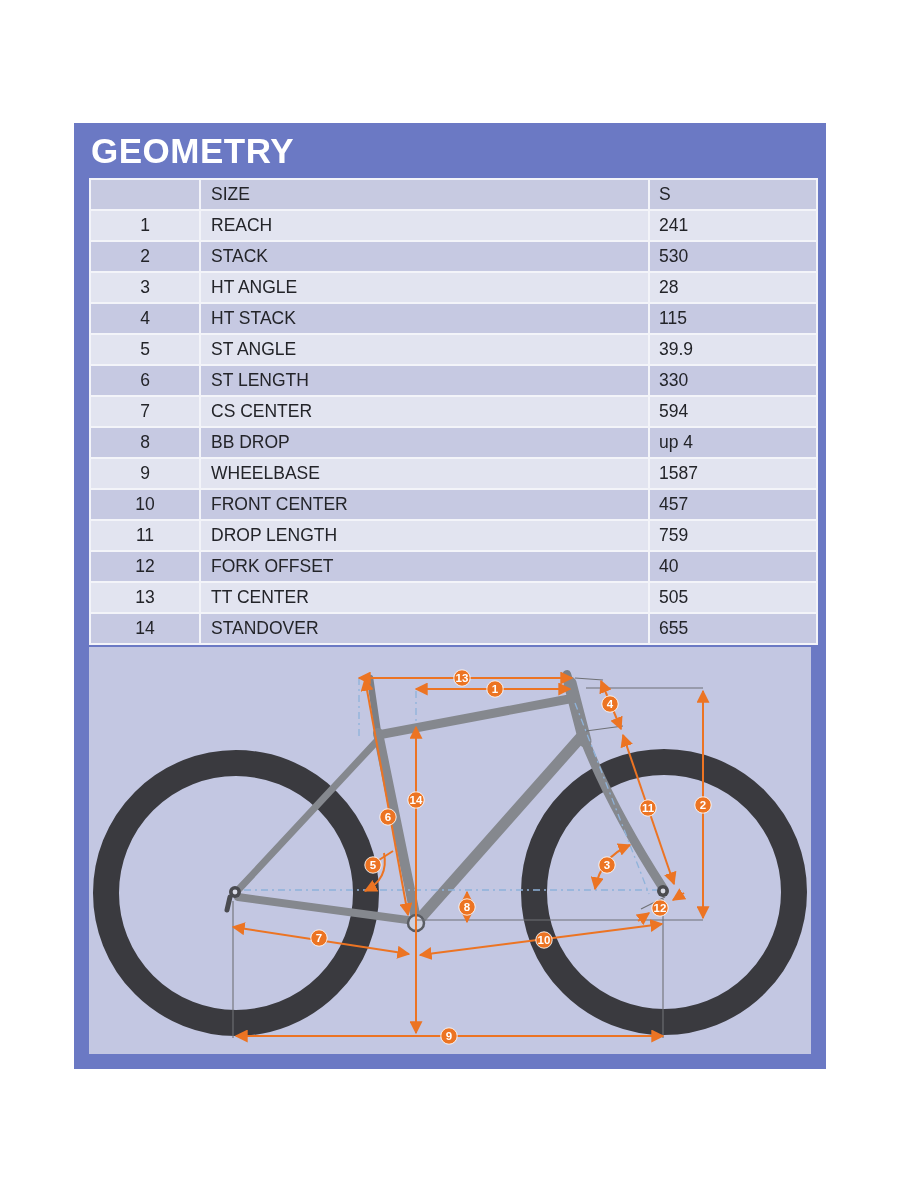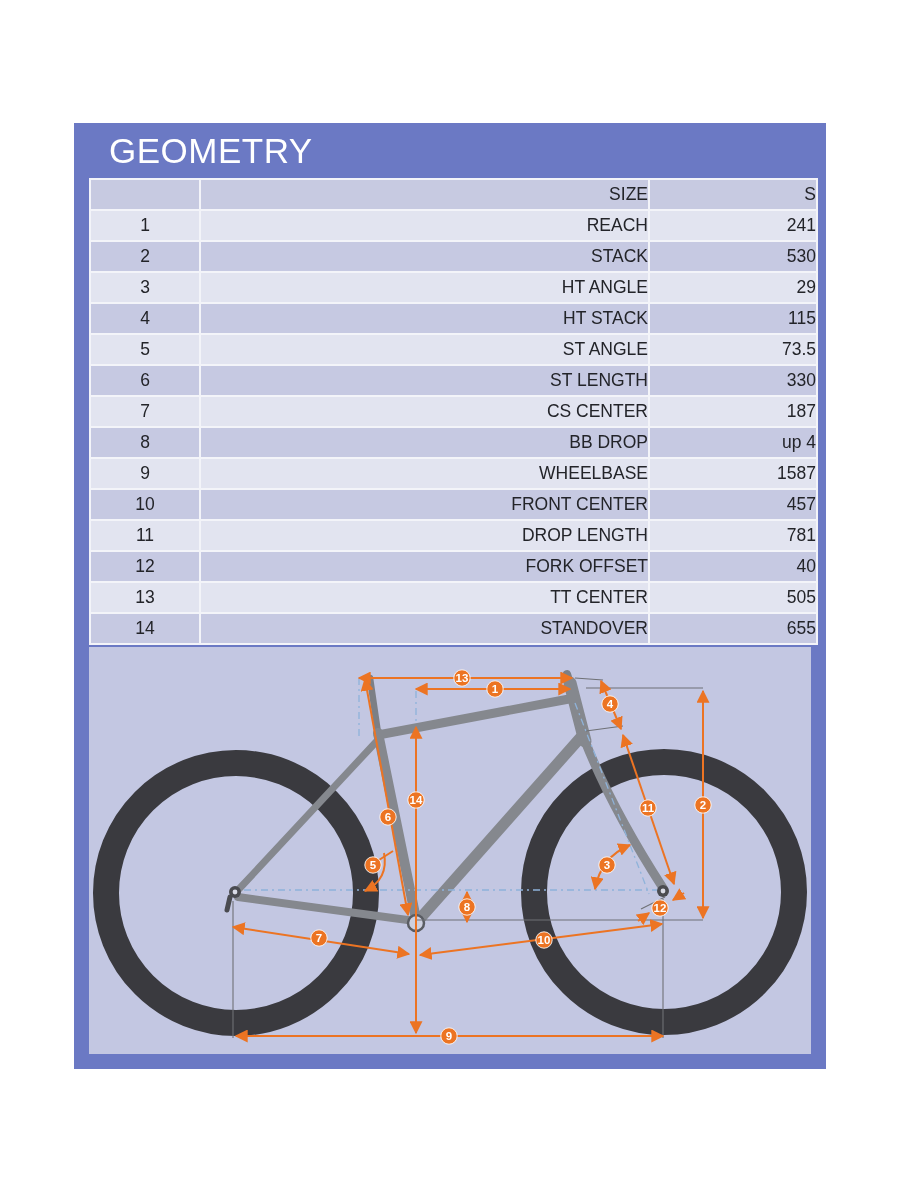--- a/index.html
+++ b/index.html
@@ -14,44 +14,44 @@
     position:absolute;
     left:74px;top:123px;
     width:752px;
     background:var(--panel-blue,#6b79c4);
     padding-bottom:15px;
     box-sizing:border-box;
   }
   .panel-title{
     height:55px;
     line-height:56px;
-    padding-left:35px;
+    padding-left:17px;
     font-size:35px;
     letter-spacing:0.5px;
     color:var(--title-white,#ffffff);
-    font-weight:400;
+    font-weight:700;
     border-radius:19px;
   }
   .geo-table{
     margin:0 15px;
     width:722px;
     border-collapse:separate;
     border-spacing:0;
     table-layout:fixed;
     border:2px solid var(--grid-line,#f3f4f9);
     border-bottom:none;
     font-size:17.5px;
     color:var(--text-dark,#232429);
   }
   .geo-table th,.geo-table td{
     height:29px;
     padding:0;
     border-bottom:2px solid var(--grid-line,#f3f4f9);
     font-weight:400;
-    text-align:right;
+    text-align:left;
     white-space:nowrap;
     overflow:hidden;
   }
   .c-num{width:108px;text-align:center !important;border-right:2px solid var(--grid-line,#f3f4f9);}
   .c-label{width:437px;padding-left:10px !important;border-right:2px solid var(--grid-line,#f3f4f9);}
   .c-val{width:157px;padding-left:9px !important;}
   .geo-table thead th{background:var(--table-header-bg,#c7cae1);}
   .geo-table tbody tr:nth-child(odd) td{background:var(--row-light,#e2e4f0);}
   .geo-table tbody tr:nth-child(even) td{background:var(--row-dark,#c6c9e2);}
   .diagram-wrap{
@@ -90,61 +90,61 @@
           <td class="c-val">241</td>
         </tr>
         <tr>
           <td class="c-num">2</td>
           <td class="c-label">STACK</td>
           <td class="c-val">530</td>
         </tr>
         <tr>
           <td class="c-num">3</td>
           <td class="c-label">HT ANGLE</td>
-          <td class="c-val">29</td>
+          <td class="c-val">28</td>
         </tr>
         <tr>
           <td class="c-num">4</td>
           <td class="c-label">HT STACK</td>
           <td class="c-val">115</td>
         </tr>
         <tr>
           <td class="c-num">5</td>
           <td class="c-label">ST ANGLE</td>
-          <td class="c-val">73.5</td>
+          <td class="c-val">39.9</td>
         </tr>
         <tr>
           <td class="c-num">6</td>
           <td class="c-label">ST LENGTH</td>
           <td class="c-val">330</td>
         </tr>
         <tr>
           <td class="c-num">7</td>
           <td class="c-label">CS CENTER</td>
-          <td class="c-val">187</td>
+          <td class="c-val">594</td>
         </tr>
         <tr>
           <td class="c-num">8</td>
           <td class="c-label">BB DROP</td>
           <td class="c-val">up 4</td>
         </tr>
         <tr>
           <td class="c-num">9</td>
           <td class="c-label">WHEELBASE</td>
           <td class="c-val">1587</td>
         </tr>
         <tr>
           <td class="c-num">10</td>
           <td class="c-label">FRONT CENTER</td>
           <td class="c-val">457</td>
         </tr>
         <tr>
           <td class="c-num">11</td>
           <td class="c-label">DROP LENGTH</td>
-          <td class="c-val">781</td>
+          <td class="c-val">759</td>
         </tr>
         <tr>
           <td class="c-num">12</td>
           <td class="c-label">FORK OFFSET</td>
           <td class="c-val">40</td>
         </tr>
         <tr>
           <td class="c-num">13</td>
           <td class="c-label">TT CENTER</td>
           <td class="c-val">505</td>

